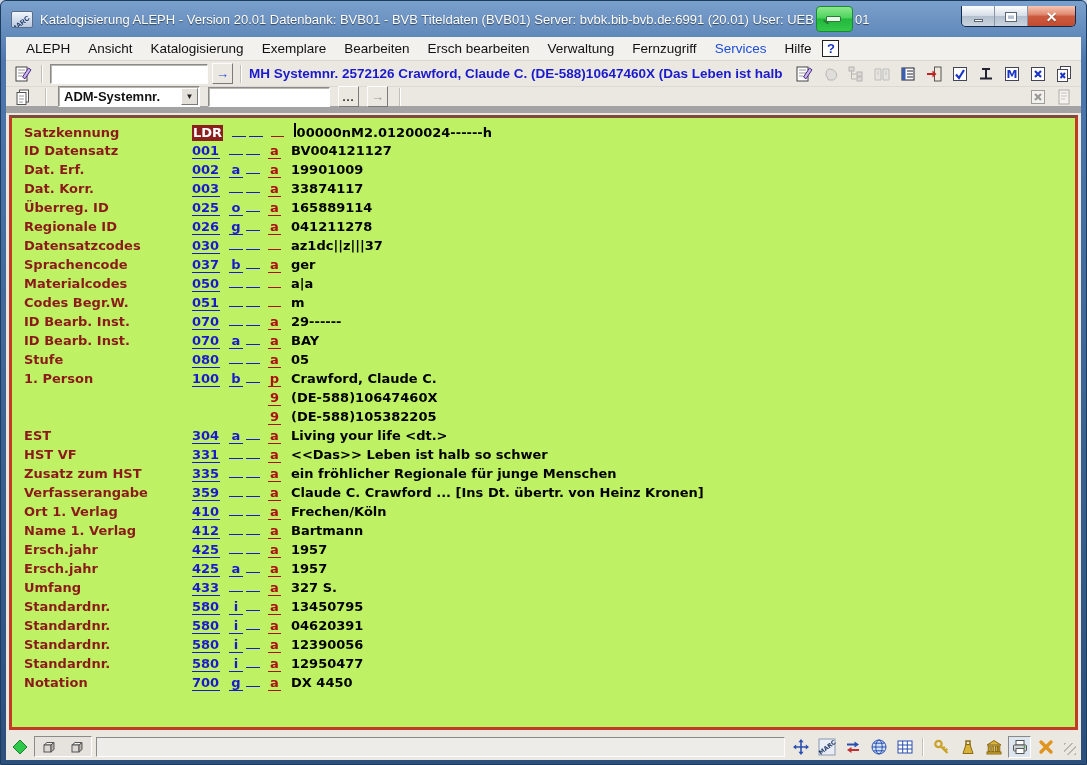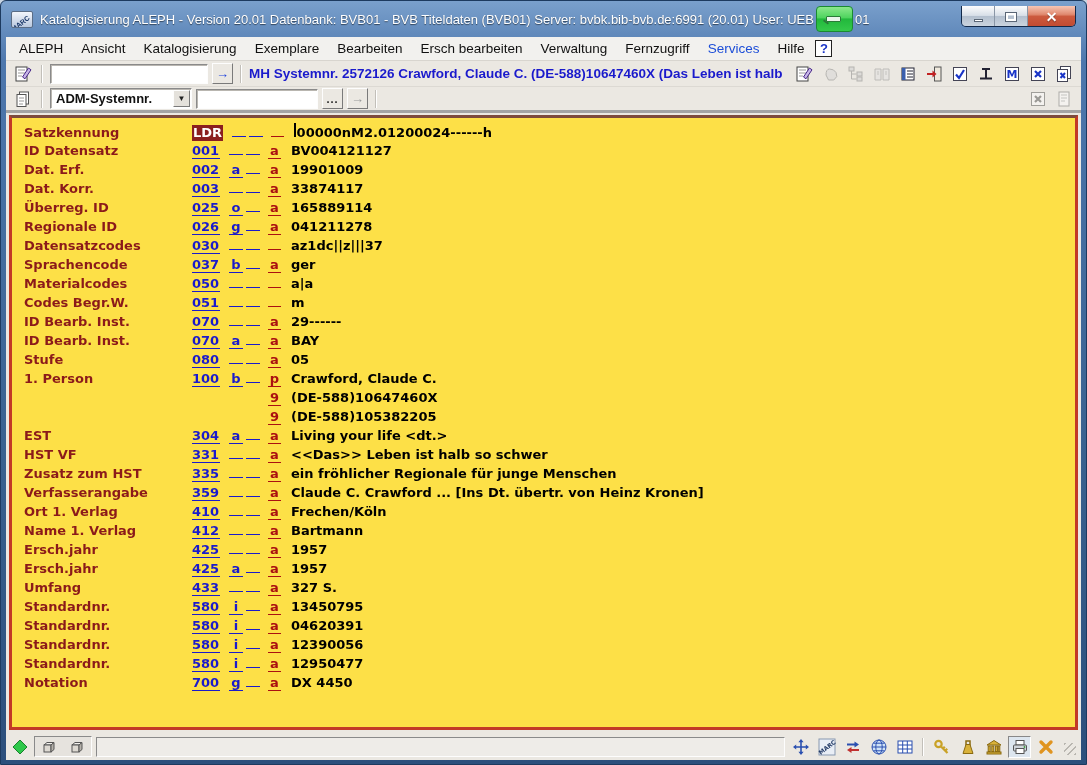--- a/index.html
+++ b/index.html
@@ -32,29 +32,29 @@
   .win-btn .mini{width:9px;height:3px;background:#fff;border:1px solid #5a6676;margin-top:8px;}
   .win-btn .maxi{width:10px;height:8px;border:2px solid #fff;box-shadow:0 0 0 1px #5a6676;}
   .win-btn.close{width:47px;border-right:none;
     background:linear-gradient(180deg,#f7c6b4 0%,#e08a70 40%,#cc5a3e 50%,#c14a30 100%);
     color:#fff;font-size:14px;font-weight:bold;text-shadow:0 1px 1px #00000066;}
   
   .client{position:absolute;left:5px;top:36px;right:5px;bottom:4px;background:#ebe8e2;
     display:flex;flex-direction:column;}
   
   .menubar{height:24px;background:#f2f1ee;border-bottom:1px solid #d8d5cf;
-    display:flex;align-items:center;padding-left:4px;font-size:13.5px;color:#111;}
+    display:flex;align-items:center;padding-left:11px;font-size:13.5px;color:#111;}
   .menu-item{padding:3px 9px;cursor:default;white-space:nowrap;}
   .menu-item.disabled{color:#1d4ed8;text-align:center;}
   .help-box{width:17px;height:17px;border:1.5px solid #222;background:#fff;margin-left:2px;
     display:flex;align-items:center;justify-content:center;font-weight:bold;font-size:13px;color:#1a35c8;}
   
   .toolbar{height:26px;background:#ebe8e2;display:flex;align-items:center;padding:0 6px;gap:4px;}
   .toolbar.tb1{border-bottom:1px solid #dcd9d3;}
-  .toolbar.tb2{border-bottom:3px solid #a3a3a3;}
+  .toolbar.tb2{border-bottom:7px solid #a3a3a3;gap:8px;}
   .tool-lead{width:22px;height:22px;display:flex;align-items:center;justify-content:center;flex:none;}
   .vsep{width:2px;height:18px;border-left:1px solid #c2bfb9;border-right:1px solid #fff;margin:0 3px;flex:none;}
   .sunken{border:1px solid;border-color:#8a8a8a #fdfdfd #fdfdfd #8a8a8a;background:#fff;
     box-shadow:inset 1px 1px 0 #b9b6b0;}
   input.fld{height:20px;font:13px "Liberation Sans",sans-serif;padding:0 4px;outline:none;}
   .go-btn{width:21px;height:21px;flex:none;display:flex;align-items:center;justify-content:center;
     background:#ebe8e2;border:1px solid;border-color:#fdfdfd #7a7a7a #7a7a7a #fdfdfd;
     font-weight:bold;font-size:13px;color:#2244dd;cursor:pointer;}
   .go-btn.dis{color:#9a9a9a;cursor:default;}
   .combo{width:142px;height:21px;display:flex;align-items:center;padding-left:5px;
@@ -64,21 +64,21 @@
     font-size:8px;color:#222;cursor:pointer;}
   .rec-info{flex:1;overflow:hidden;white-space:nowrap;font-size:13.5px;font-weight:bold;color:#1a1acc;
     font-family:"Liberation Sans",sans-serif;}
   .icon-strip{display:flex;align-items:center;gap:3px;flex:none;margin-left:4px;}
   .tbtn{width:23px;height:22px;display:flex;align-items:center;justify-content:center;
     background:transparent;border:1px solid transparent;cursor:pointer;padding:0;}
   .tbtn.dis{filter:grayscale(1);opacity:.45;cursor:default;}
   .tbtn.pressed{border:1px solid;border-color:#888 #fff #fff #888;background:#dde6ef;}
   
   .record-wrap{flex:1;padding:2px 3px 3px 3px;overflow:hidden;display:flex;}
-  .record-pane{flex:1;background:#fde047;border:3px solid #c23a26;border-top-color:#7d4a3c;
+  .record-pane{flex:1;background:#bef264;border:3px solid #c23a26;border-top-color:#7d4a3c;
     padding:5px 0 0 12px;overflow:hidden;
     font-family:"DejaVu Sans",sans-serif;font-weight:bold;font-size:13px;}
   .rrow{height:19px;white-space:nowrap;line-height:17px;}
   .rrow span{display:inline-block;vertical-align:baseline;}
   .rlabel{width:168px;color:#8b1a1a;}
   .rtag{min-width:28px;margin-right:9px;color:#1a1acc;border-bottom:1px solid #1a1acc;text-align:left;line-height:15px;}
   .rtag.sel{background:#8b1f1f;color:#fff;border-bottom-color:#8b1f1f;padding:0 1px;}
   .rind{width:14px;margin-right:3px;color:#1a1acc;border-bottom:1px solid #1a1acc;text-align:center;line-height:15px;}
   .rind.i2{margin-right:8px;}
   .rsub{width:13px;margin-right:10px;color:#aa1111;border-bottom:1px solid #aa1111;text-align:center;line-height:15px;}

